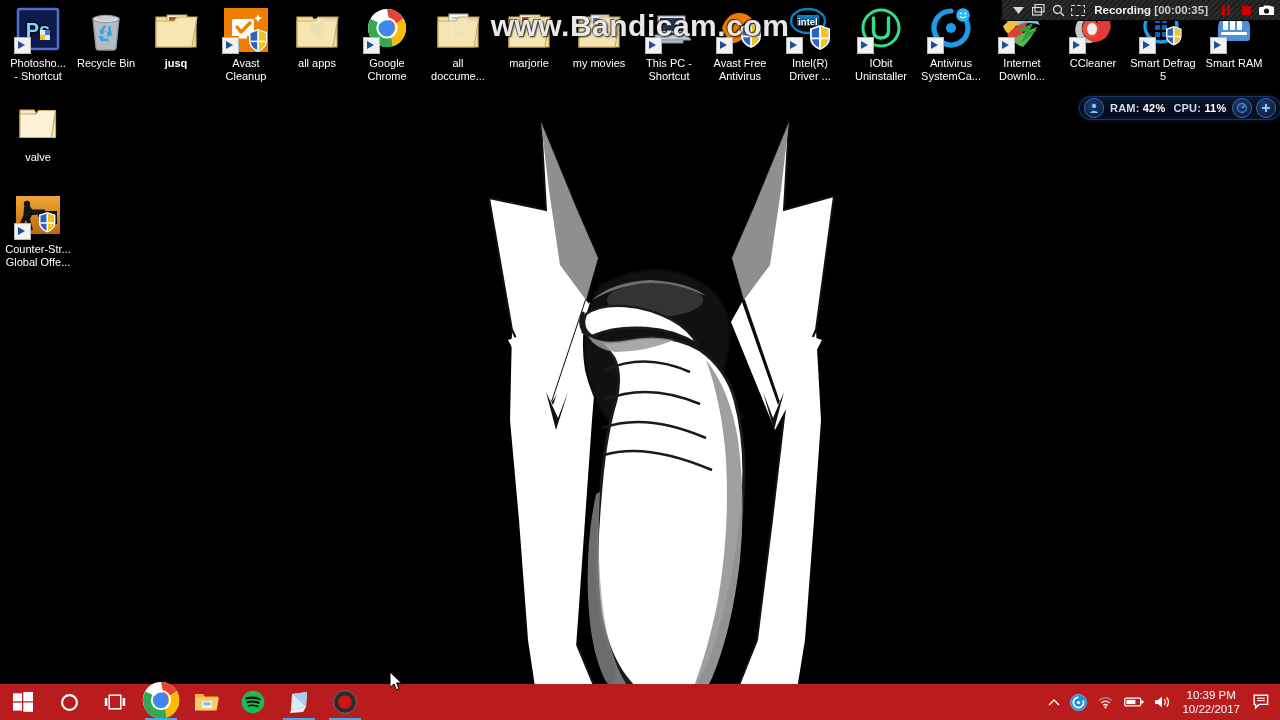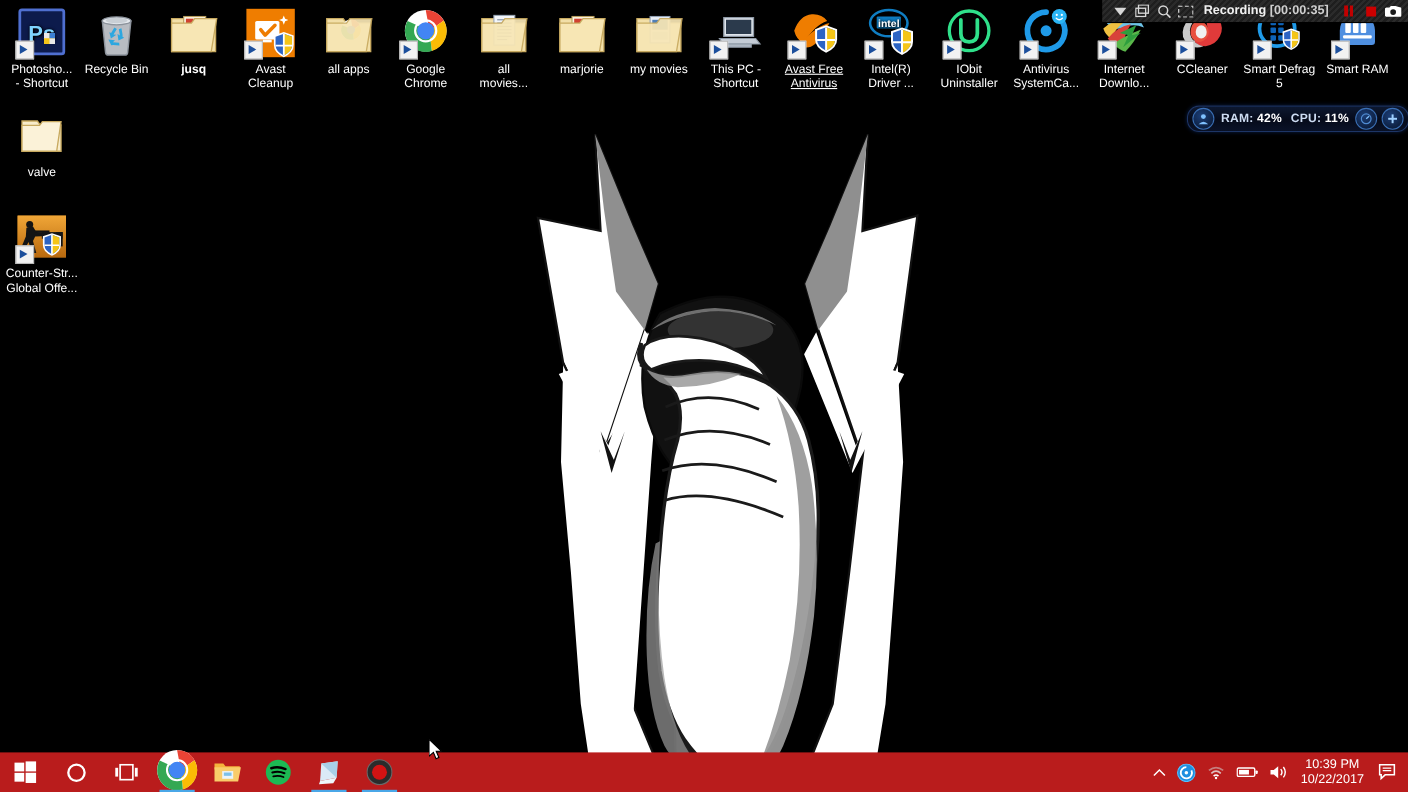--- a/index.html
+++ b/index.html
@@ -455,21 +455,21 @@
         <line x1="18" y1="18" x2="31" y2="18"></line>
               <line x1="18" y1="21" x2="31" y2="21"></line>
         <line x1="18" y1="24" x2="31" y2="24"></line>
               <line x1="18" y1="27" x2="31" y2="27"></line>
         <line x1="18" y1="30" x2="27" y2="30"></line>
       </g>
       <path d="M4 15 h18 l3 -4 h20 l-5 30 h-36 Z" fill="#f7e6b4" stroke="#c7a95f" stroke-width="1.2" opacity="0.93"></path>
     </svg>
         </div>
         <span class="icon-label">all
-movies...</span>
+doccume...</span>
       </div>
       <div class="icon-cell" style="left: 491px; top: 6px;">
         <div class="icon-art">
           <svg width="48" height="48" viewBox="0 0 48 48">
       <path d="M4 11 h15 l3 4 h22 v26 h-40 Z" fill="#f2dfa8" stroke="#c7a95f" stroke-width="1.2"></path>
       <rect x="15" y="9" width="20" height="26" fill="#fbf5e2" stroke="#b79d5e" stroke-width="1"></rect>
       <rect x="17" y="11" width="7" height="11" fill="#d04030"></rect>
       <rect x="25" y="11" width="8" height="8" fill="#3a3a3a"></rect>
       <rect x="17" y="24" width="16" height="4" fill="#8b5a3c"></rect>
       <rect x="17" y="29" width="16" height="4" fill="#4a4a5a"></rect>
@@ -496,21 +496,21 @@
       <path d="M13 10 h27 v17 h-27 Z" fill="#dfe5ec" stroke="#8e99a6" stroke-width="1.2"></path>
       <path d="M15 12 h23 v13 h-23 Z" fill="#2b3a4c"></path>
       <path d="M9 29 h33 l4 5 h-33 Z" fill="#c4ccd6" stroke="#8e99a6" stroke-width="1"></path>
       <path d="M5 34 h33 v3 h-33 Z" fill="#aeb8c4" stroke="#8e99a6" stroke-width="1"></path>
     </svg>
           <span class="shortcut-arrow"></span>
         </div>
         <span class="icon-label">This PC -
 Shortcut</span>
       </div>
-      <div class="icon-cell" style="left: 702px; top: 6px; text-decoration: underline;">
+      <div class="icon-cell" style="left: 702px; top: 6px;">
         <div class="icon-art">
           <svg width="48" height="48" viewBox="0 0 48 48">
       <path d="M6 22 Q11 8 22 7 Q31 6.4 36 13 Q30 15 25 20 Q19 26 14 33 Q8 30 6 22 Z" fill="#ef7d00"></path>
       <path d="M10 35 Q18 26 27 20 Q33 16 38 15 Q33 26 25 34 Q18 40 10 35 Z" fill="#ef7d00"></path>
       <g transform="translate(25,17)">
         <path d="M10 0 L20 3.5 V13 Q20 20.6 10 25 Q0 20.6 0 13 V3.5 Z" fill="#ffffff"></path>
         <path d="M10 1.8 L18.2 4.7 V13 Q18.2 19.4 10 23.2 Q1.8 19.4 1.8 13 V4.7 Z" fill="#2c64c4"></path>
         <path d="M10 1.8 L18.2 4.7 V13 Q18.2 19.4 10 23.2 Z" fill="#f5c518"></path>
         <path d="M1.8 12.5 h16.4 v1.8 h-16.4 Z" fill="#ffffff"></path>
         <path d="M9.1 2.1 h1.8 v21 h-1.8 Z" fill="#ffffff"></path>
@@ -671,20 +671,21 @@
         <path d="M9.1 2.1 h1.8 v21 h-1.8 Z" fill="#ffffff"></path>
       </g>
     </svg>
           <span class="shortcut-arrow"></span>
         </div>
         <span class="icon-label">Counter-Str...
 Global Offe...</span>
       </div>
     </div>
 
+  <div id="watermark">www.Bandicam.com</div>
 
   <div id="bandicam-bar">
     <div class="bc-btn">
       <svg width="11" height="8" viewBox="0 0 11 8">
           <polygon points="0,1 11,1 5.5,8" fill="#d8d8d8"></polygon>
         </svg>
     </div>
     <div class="bc-btn">
       <svg width="13" height="12" viewBox="0 0 13 12">
         <rect x="3" y="0.5" width="9" height="7.5" fill="none" stroke="#d8d8d8" stroke-width="1.2"></rect>

